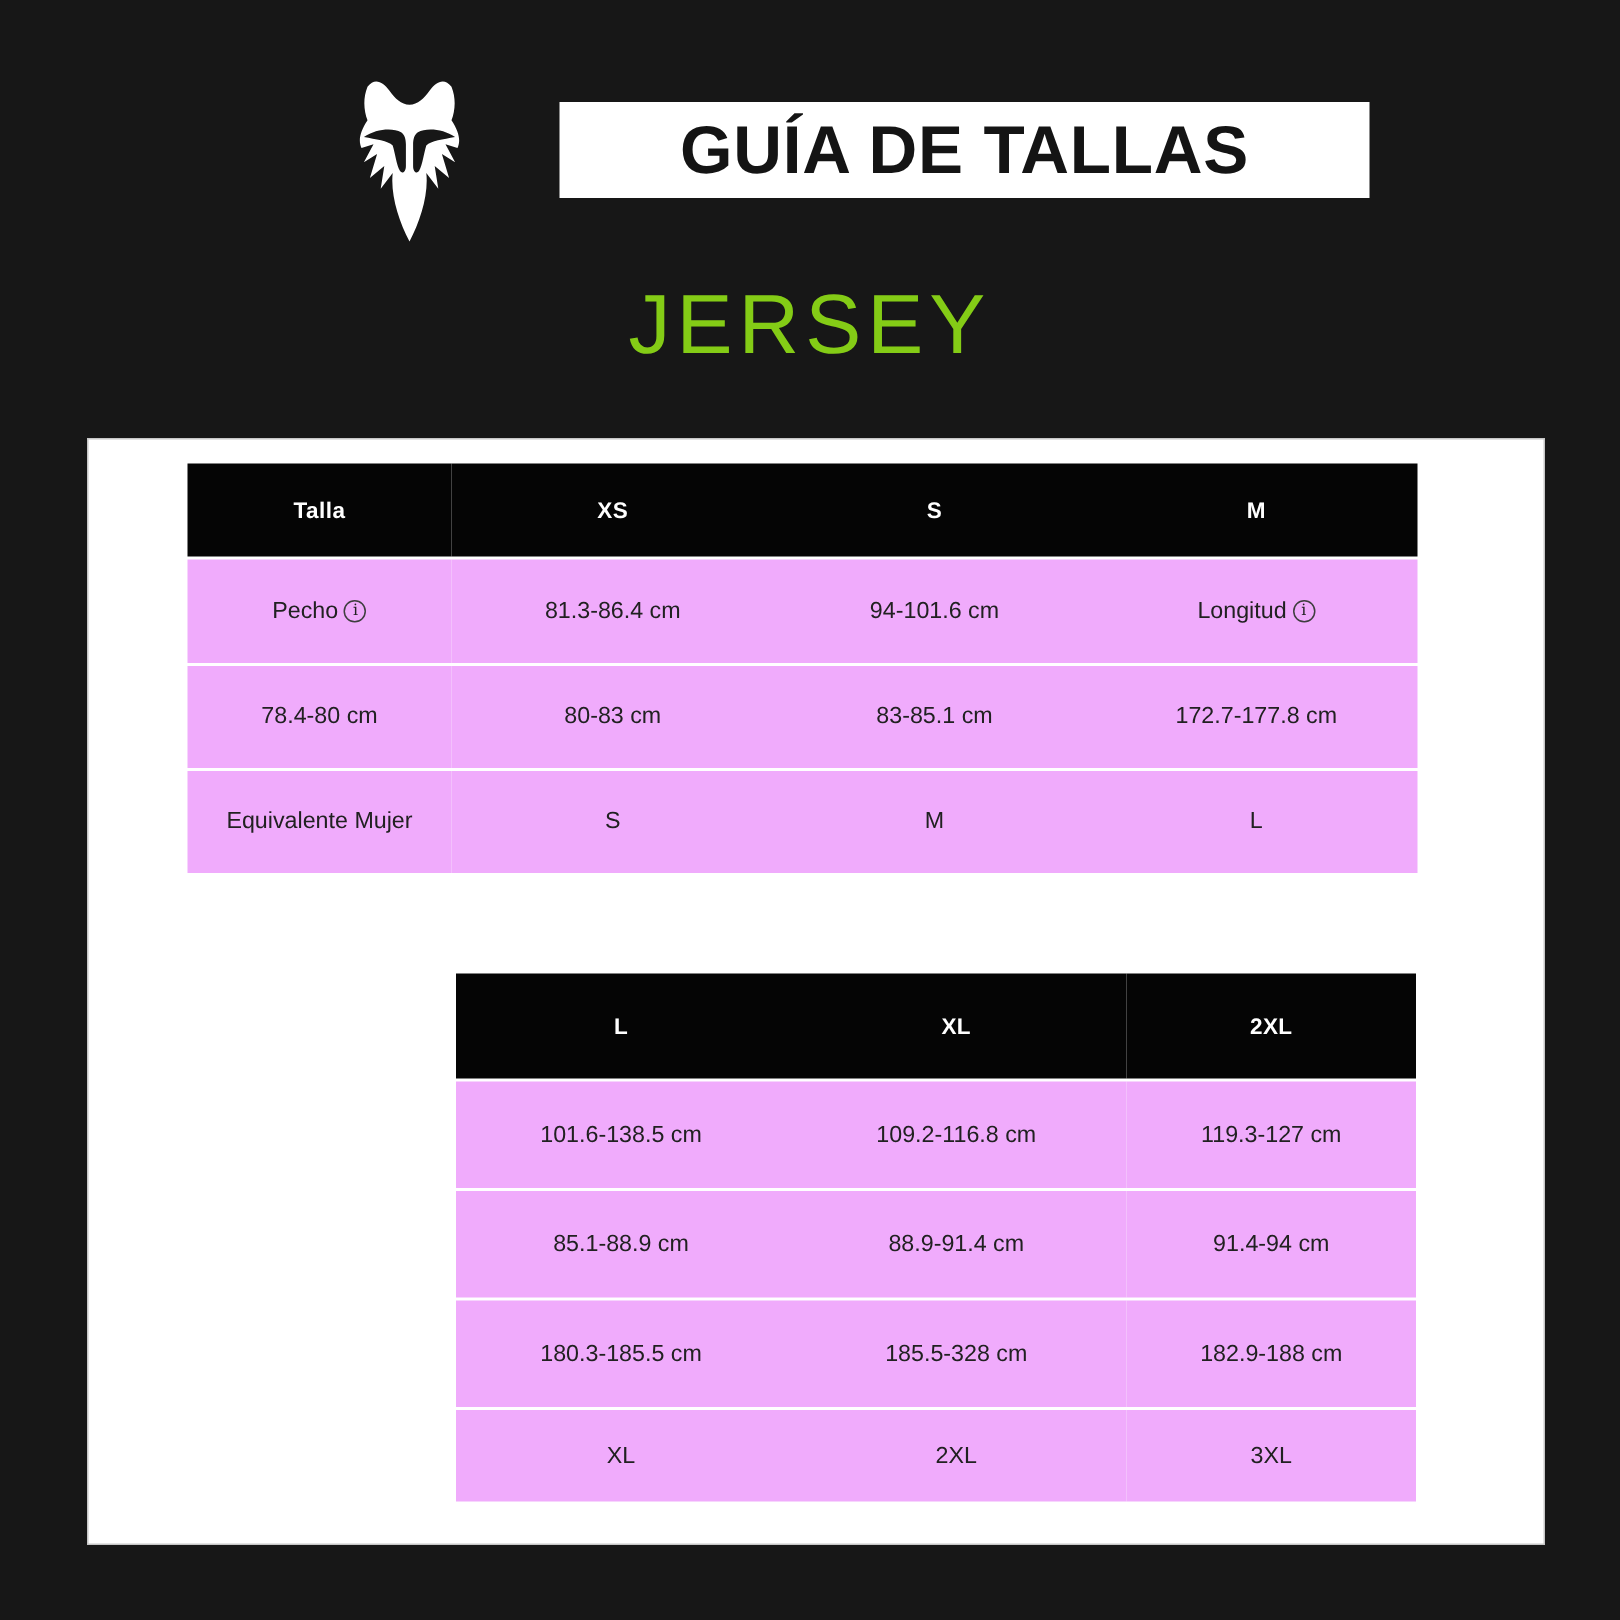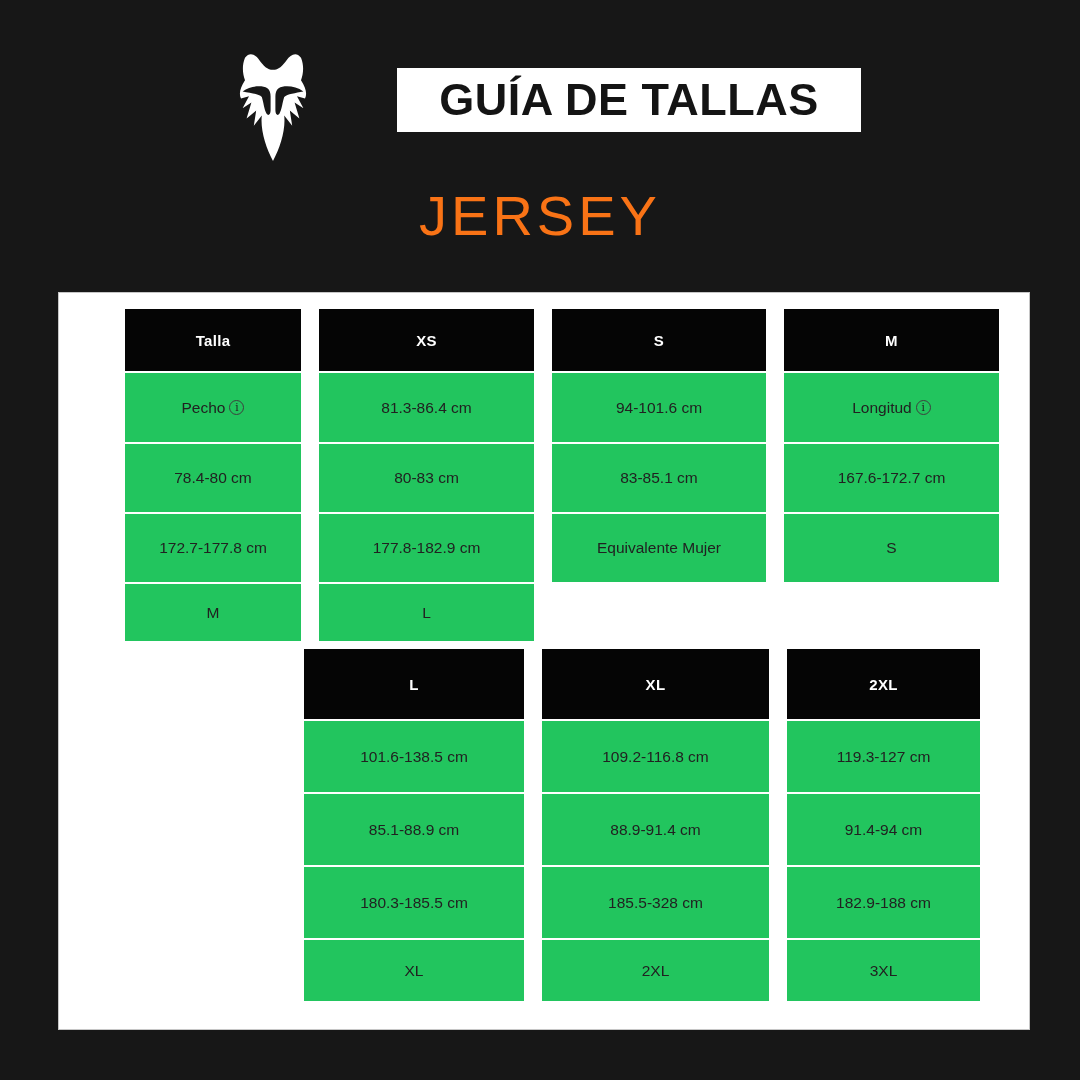--- a/index.html
+++ b/index.html
@@ -5,55 +5,55 @@
   * { margin:0; padding:0; box-sizing:border-box; }
   html,body { background:#171717; }
   .page {
     position:relative; width:1080px; height:1080px;
     background:#171717; overflow:hidden;
     font-family:"Liberation Sans", sans-serif;
   }
   
   .fox-logo { position:absolute; left:233px; top:52px; width:80px; height:114px; }
   .title-box {
-    position:absolute; left:373px; top:68px; width:464px; height:64px;
-    background:#ffffff; display:flex; align-items:center; justify-content:center;margin-left:24px;
+    position:absolute; left:373px; top:68px; width:540px; height:64px;
+    background:#ffffff; display:flex; align-items:center; justify-content:center;
   }
   .title-text {
     font-size:45px; font-weight:bold; color:#141414; letter-spacing:0.5px;
     white-space:nowrap;
   }
   .subtitle {
     position:absolute; left:0; top:183px; width:1080px;
-    text-align:center; color:#f97316; font-size:56px; font-weight:400;
+    text-align:center; color:#84cc16; font-size:56px; font-weight:400;
     letter-spacing:4px;
   }
   
   .panel {
     position:absolute; left:58px; top:292px; width:972px; height:738px;
     background:#ffffff; border:1px solid #c6c6c6;
   }
-  .size-table { position:absolute; display:grid; gap:2px 18px;text-align:right; }
+  .size-table { position:absolute; display:grid; gap:2px 0;text-align:right; }
   .table-upper {
     left:66px; top:16px;
     grid-template-columns:176px 215px 214px 215px;
     grid-template-rows:62px 69px 68px 68px 57px;
   }
   .table-lower {
     left:245px; top:356px;
     grid-template-columns:220px 227px 193px;
     grid-template-rows:70px 71px 71px 71px 61px;
   }
   .hcell {
     background:#050505; color:#ffffff;
     display:flex; align-items:center; justify-content:center;
     font-size:15px; font-weight:bold; letter-spacing:0.3px;
   }
   .cell {
-    background:#22c55e; color:#212121;
+    background:#f0abfc; color:#212121;
     display:flex; align-items:center; justify-content:center;
     font-size:15.5px;
   }
   .info-icon {
     display:inline-flex; align-items:center; justify-content:center;
     width:15px; height:15px; margin-left:4px;
     border:1px solid #3e3e3e; border-radius:50%;
     font-family:"DejaVu Serif", serif; font-size:10.5px; line-height:1;
     color:#212121;
   }
@@ -93,23 +93,21 @@
       <div class="cell">94-101.6 cm</div>
 
       <div class="cell">
         <span>Longitud</span>
         <span class="info-icon">i</span>
       </div>
       <div class="cell">78.4-80 cm</div>
       <div class="cell">80-83 cm</div>
       <div class="cell">83-85.1 cm</div>
 
-      <div class="cell">167.6-172.7 cm</div>
       <div class="cell">172.7-177.8 cm</div>
-      <div class="cell">177.8-182.9 cm</div>
 
       <div class="cell">Equivalente Mujer</div>
       <div class="cell">S</div>
       <div class="cell">M</div>
       <div class="cell">L</div>
     </div>
 
     <div class="size-table table-lower">
       <div class="hcell">L</div>
       <div class="hcell">XL</div>

